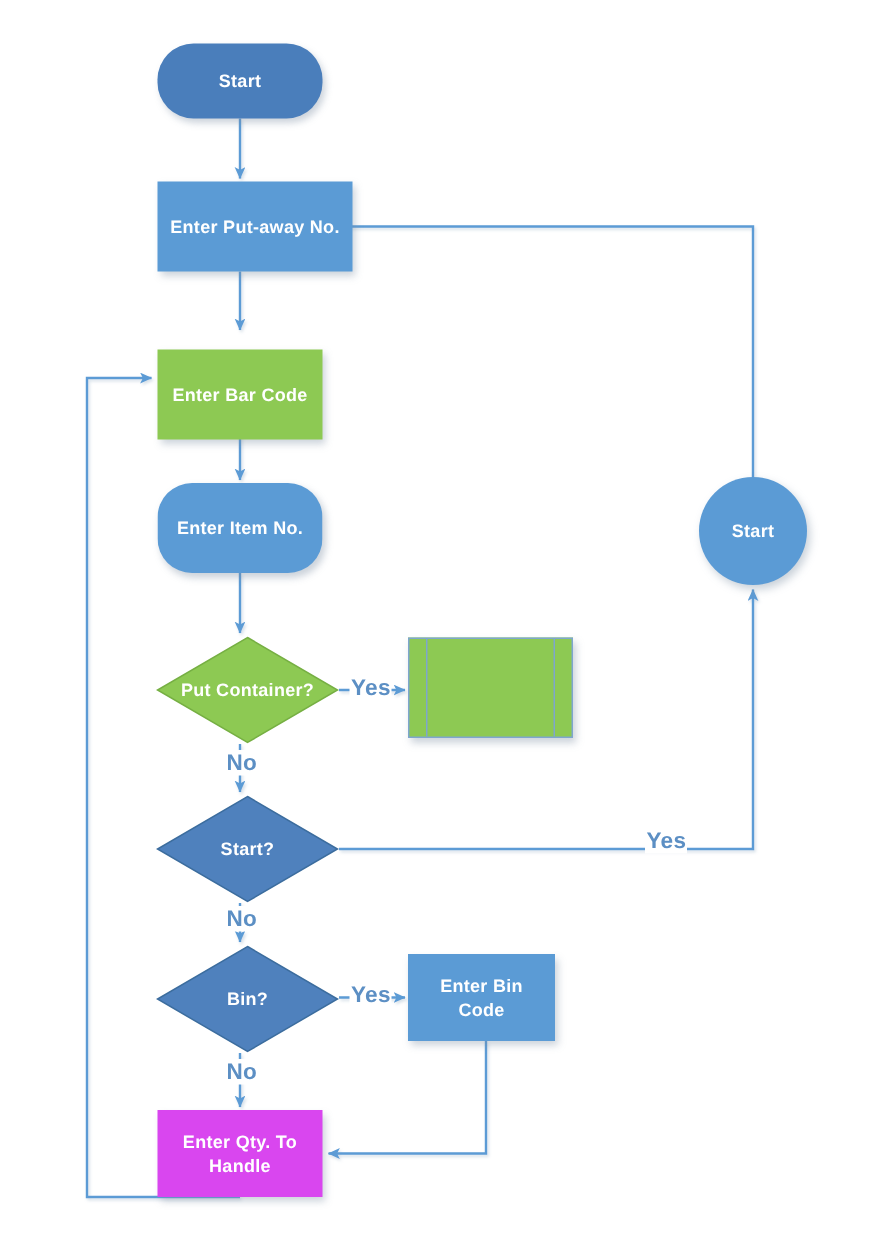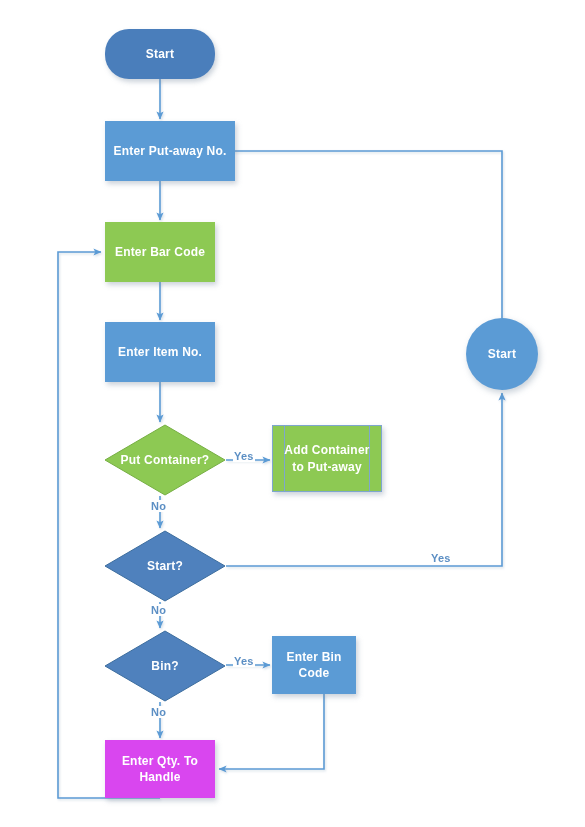--- a/index.html
+++ b/index.html
@@ -80,21 +80,21 @@
     position: absolute;
     top: 0;
     bottom: 0;
     width: 1px;
     background: #7EA6CE;
     z-index: 2;
   }
   .edge-label {
     position: absolute;
     color: #5C8FC4;
-    font-size: 11px;
+    font-size: 15px;
     font-weight: bold;
     letter-spacing: 0.2px;
     z-index: 3;
     background: #ffffff;
     padding: 0 1px;
     white-space: nowrap;
     text-align: center;
   }
 </style>
 </head>
@@ -142,50 +142,49 @@
     </g>
   </svg>
 
   <div id="nodes-layer">
       <div class="node shape-terminator" style="left: 105px; top: 29px; width: 110px; height: 50px; background: rgb(74, 126, 187);">
         <span class="label">Start</span>
       </div>
       <div class="node shape-process" style="left: 105px; top: 121px; width: 130px; height: 60px; background: rgb(91, 155, 213);">
         <span class="label">Enter Put-away No.</span>
       </div>
-      <div class="node shape-process" style="left: 105px; top: 222px; width: 110px; height: 60px; background: rgb(141, 201, 83);">
+      <div class="node shape-process" style="left: 105px; top: 233px; width: 110px; height: 60px; background: rgb(141, 201, 83);">
         <span class="label">Enter Bar Code</span>
       </div>
-      <div class="node shape-process" style="left: 105px; top: 322px; width: 110px; height: 60px; background: rgb(91, 155, 213);">
+      <div class="node shape-process" style="left: 105px; top: 322px; width: 110px; height: 60px; background: rgb(91, 155, 213); border-radius: 23px;">
         <span class="label">Enter Item No.</span>
       </div>
       <div class="node shape-decision" style="left: 104px; top: 424px; width: 122px; height: 72px;">
         <svg class="diamond-fill" viewBox="0 0 122 72" preserveAspectRatio="none">
           <polygon points="61,1 121,36 61,71 1,36" fill="#8DC953" stroke="#76AF43" stroke-width="1"></polygon>
         </svg>
         <span class="label">Put Container?</span>
       </div>
       <div class="node shape-predefined" style="left: 272px; top: 425px; width: 110px; height: 67px; background: rgb(141, 201, 83); border-color: rgb(126, 166, 206);">
         <span class="bar" style="left: 11px;"></span>
         <span class="bar" style="right: 11px;"></span>
-        <span class="label">Add Container<br>to Put-away</span>
       </div>
       <div class="node shape-decision" style="left: 104px; top: 530px; width: 122px; height: 72px;">
         <svg class="diamond-fill" viewBox="0 0 122 72" preserveAspectRatio="none">
           <polygon points="61,1 121,36 61,71 1,36" fill="#4F81BD" stroke="#3C6D9E" stroke-width="1"></polygon>
         </svg>
         <span class="label">Start?</span>
       </div>
       <div class="node shape-decision" style="left: 104px; top: 630px; width: 122px; height: 72px;">
         <svg class="diamond-fill" viewBox="0 0 122 72" preserveAspectRatio="none">
           <polygon points="61,1 121,36 61,71 1,36" fill="#4F81BD" stroke="#3C6D9E" stroke-width="1"></polygon>
         </svg>
         <span class="label">Bin?</span>
       </div>
-      <div class="node shape-process" style="left: 272px; top: 636px; width: 84px; height: 58px; background: rgb(91, 155, 213);">
+      <div class="node shape-process" style="left: 272px; top: 636px; width: 98px; height: 58px; background: rgb(91, 155, 213);">
         <span class="label">Enter Bin Code</span>
       </div>
       <div class="node shape-process" style="left: 105px; top: 740px; width: 110px; height: 58px; background: #d946ef;">
         <span class="label">Enter Qty. To<br>Handle</span>
       </div>
       <div class="node shape-circle" style="left: 466px; top: 318px; width: 72px; height: 72px; background: rgb(91, 155, 213);">
         <span class="label">Start</span>
       </div>
     </div>
   <div id="edge-labels-layer">

